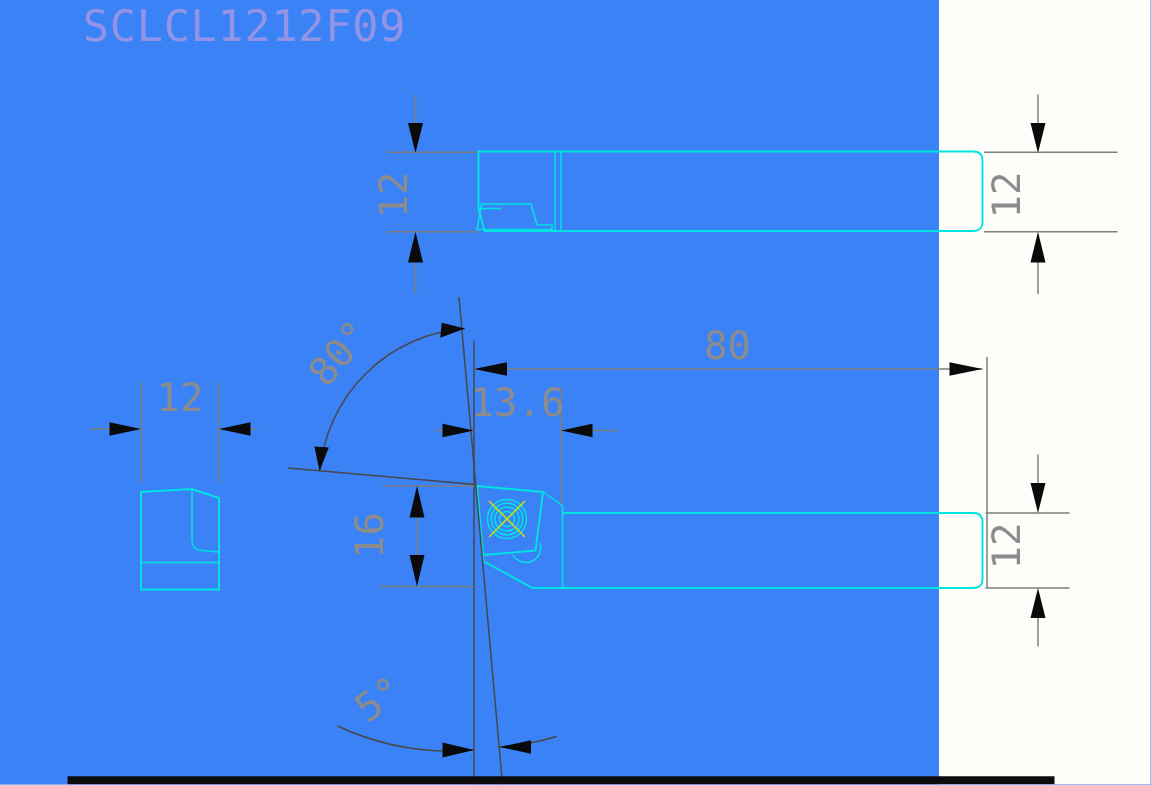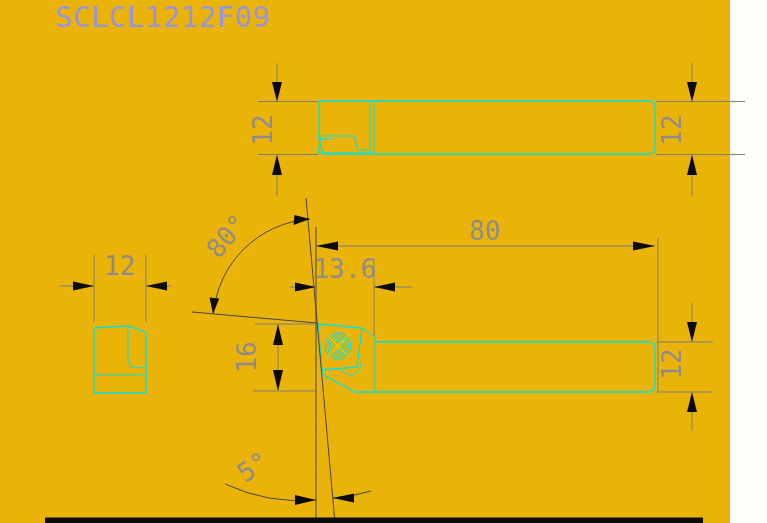--- a/index.html
+++ b/index.html
@@ -1,21 +1,21 @@
 <!DOCTYPE html>
 <html><head>
 <meta charset="utf-8">
 <style>
   html,body{margin:0;padding:0;}
   body{
     width:767px;height:523px;overflow:hidden;
     background:#fdfdf9;
     font-family:"DejaVu Sans Mono","Liberation Mono",monospace;
   }
-  #stage{position:relative;width:730px;height:523px;background:#eab308;}
+  #stage{position:relative;width:626px;height:523px;background:#3b82f6;}
   svg{position:absolute;left:0;top:0;}
   svg text{
     font-family:"DejaVu Sans Mono","Liberation Mono",monospace;
     fill:#8c8c8c;
   }
   .dimtxt{font-size:26px;}
   .titletxt{font-size:29px;fill:#9494e6;letter-spacing:.5px;}
   .cy{stroke:#00e3e3;stroke-width:1.3;fill:none;}
   .cyt{stroke:#00e3e3;stroke-width:1;fill:none;}
   .gray{stroke:#7e7e7e;stroke-width:1;fill:none;}

